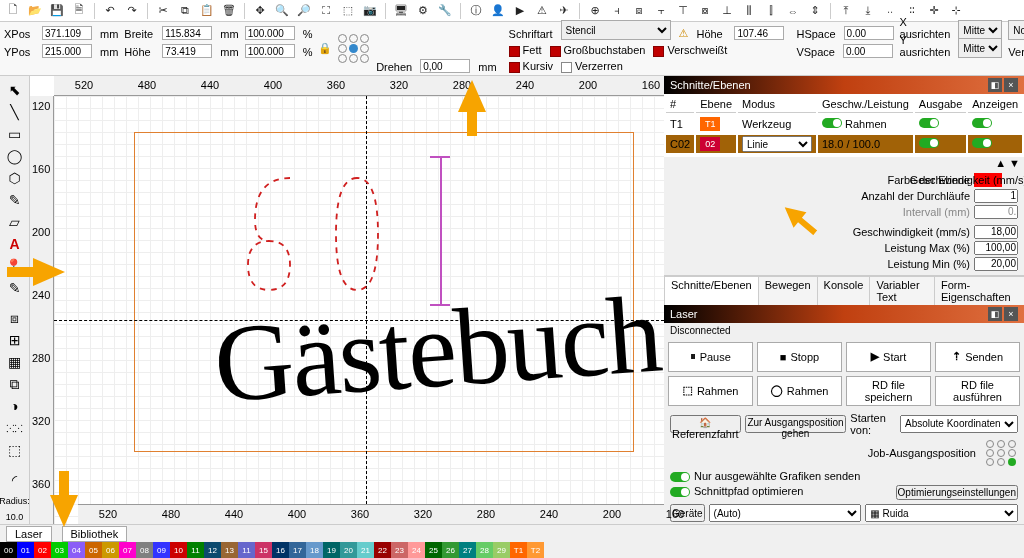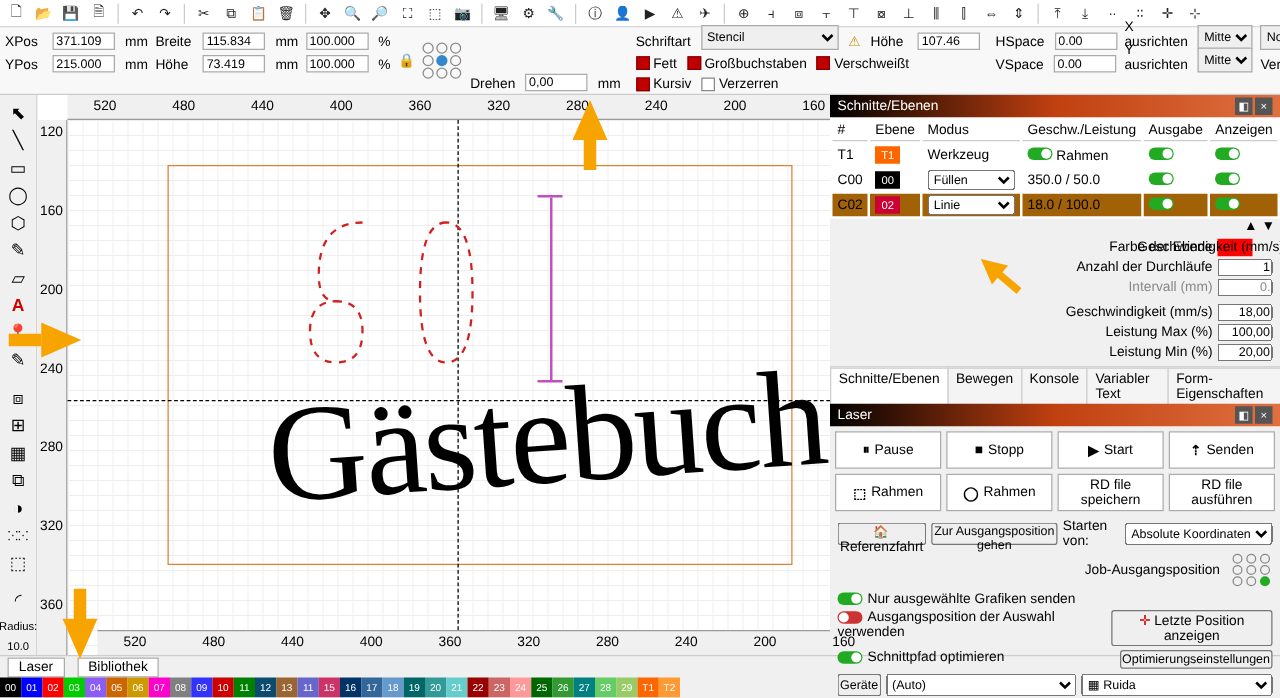--- a/index.html
+++ b/index.html
@@ -357,28 +357,20 @@
     <th>Anzeigen</th>
 
    </tr>
         </thead>
    <tbody id="layerrows">
           <tr>
             <td>T1</td>
             <td><span class="lchip" style="background:#ff6600">T1</span></td>
   <td>Werkzeug</td>
   <td><span class="toggle on"></span> Rahmen</td>
-  <td><span class="toggle on"></span></td>
-  <td><span class="toggle on"></span></td>
-  </tr>
-          <tr>
-            <td>C00</td>
-            <td><span class="lchip" style="background:#000000">00</span></td>
-  <td><select class="mode"><option>Füllen</option></select></td>
-  <td>350.0 / 50.0</td>
   <td><span class="toggle on"></span></td>
   <td><span class="toggle on"></span></td>
   </tr>
           <tr class="sel">
             <td>C02</td>
             <td><span class="lchip" style="background:#cc0033">02</span></td>
   <td><select class="mode"><option>Linie</option></select></td>
   <td>18.0 / 100.0</td>
   <td><span class="toggle on"></span></td>
   <td><span class="toggle on"></span></td>
@@ -412,20 +404,21 @@
         <span>Bewegen</span>
         <span>Konsole</span>
         <span>Variabler Text</span>
         <span>Form-Eigenschaften</span>
       </div>
 
   <div class="panelhdr">
    <span>Laser</span>
    <span><span class="hbtn">◧</span><span class="hbtn">×</span></span>
   </div>
+  <div class="lp-status">Disconnected</div>
   <div class="btngrid">
    <button>
           <b>⏸</b>
           <span>Pause</span>
         </button>
    <button>
           <b>■</b>
           <span>Stopp</span>
         </button>
    <button>
@@ -466,24 +459,20 @@
     <span style="width:8px;height:8px;border:1px solid #888;border-radius:50%"></span>
           <span style="width:8px;height:8px;border:1px solid #888;border-radius:50%"></span>
           <span style="width:8px;height:8px;border:1px solid #888;border-radius:50%"></span>
     <span style="width:8px;height:8px;border:1px solid #888;border-radius:50%"></span>
           <span style="width:8px;height:8px;border:1px solid #888;border-radius:50%"></span>
           <span style="width:8px;height:8px;background:#2a2;border-radius:50%"></span>
    </div>
   </div>
   <div class="lp-opts">
    <div><span class="toggle on"></span><span>Nur ausgewählte Grafiken senden</span></div>
-   <div style="display:flex;justify-content:space-between">
-          <span><span class="toggle off"></span><span>Ausgangsposition der Auswahl verwenden</span></span>
-          <button style="font-size:10px"><span style="color:#c00">✛</span> <span>Letzte Position anzeigen</span></button>
-        </div>
    <div style="display:flex;justify-content:space-between">
           <span><span class="toggle on"></span><span>Schnittpfad optimieren</span></span>
           <button style="font-size:10px">Optimierungseinstellungen</button>
         </div>
   </div>
   <div class="lp-row">
    <button>Geräte</button>
    <select style="flex:1"><option>(Auto)</option></select>
    <select style="flex:1"><option>▦ <span>Ruida</span></option></select>
   </div>

